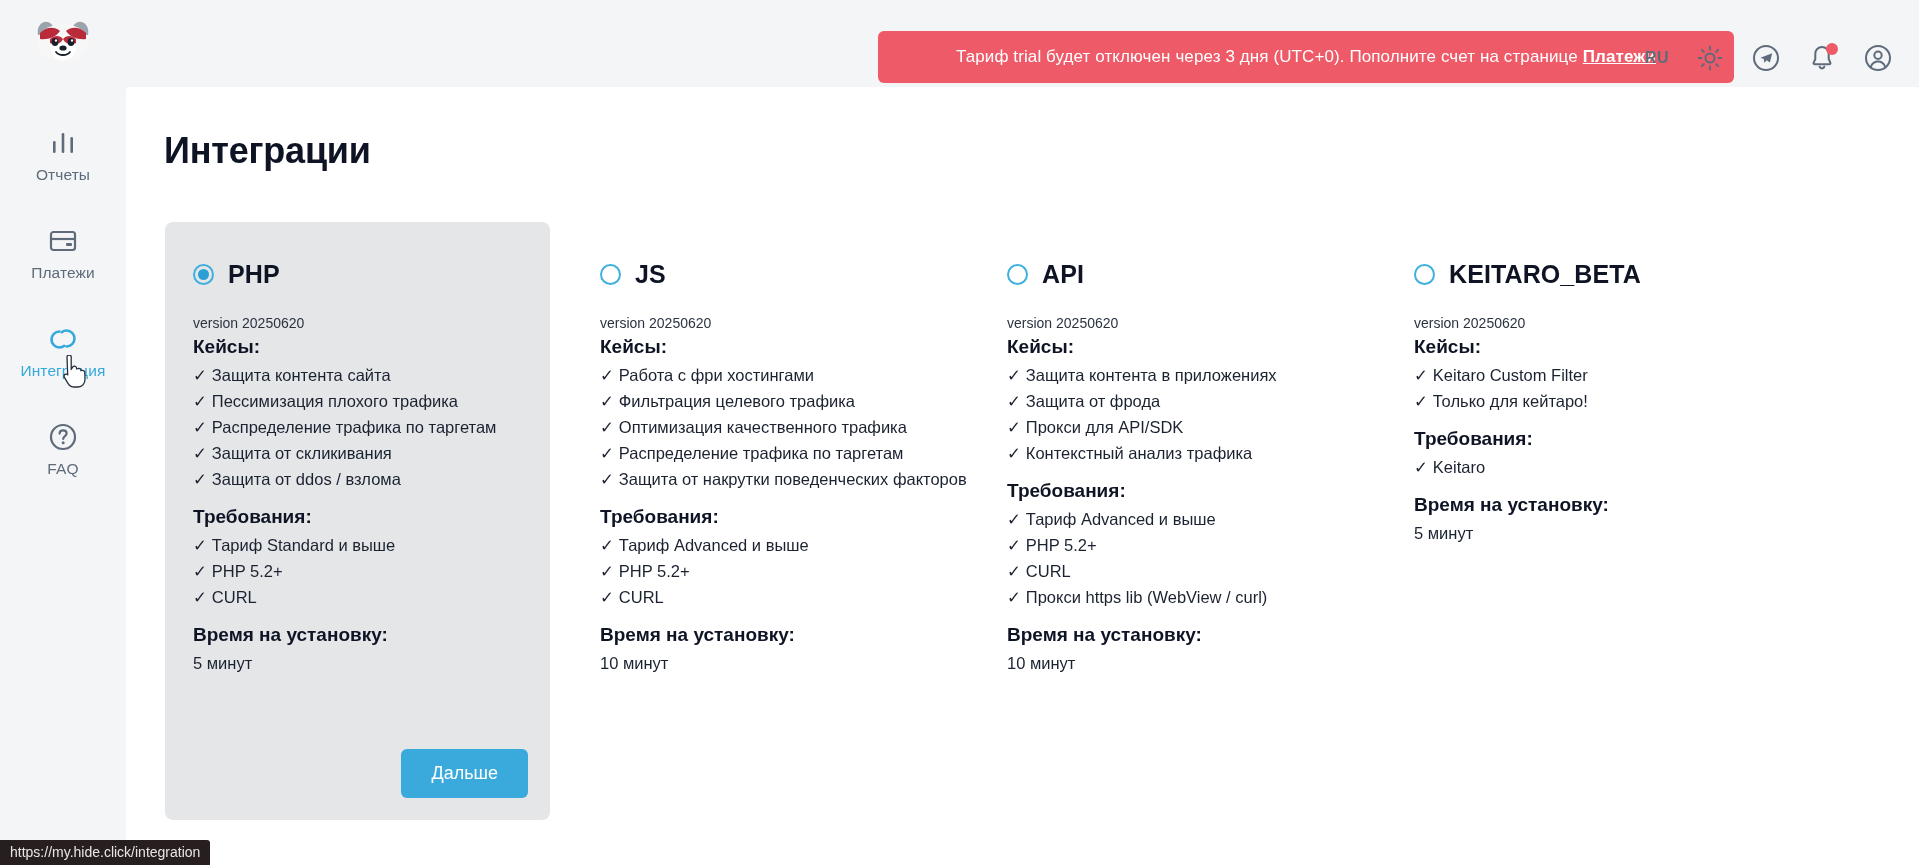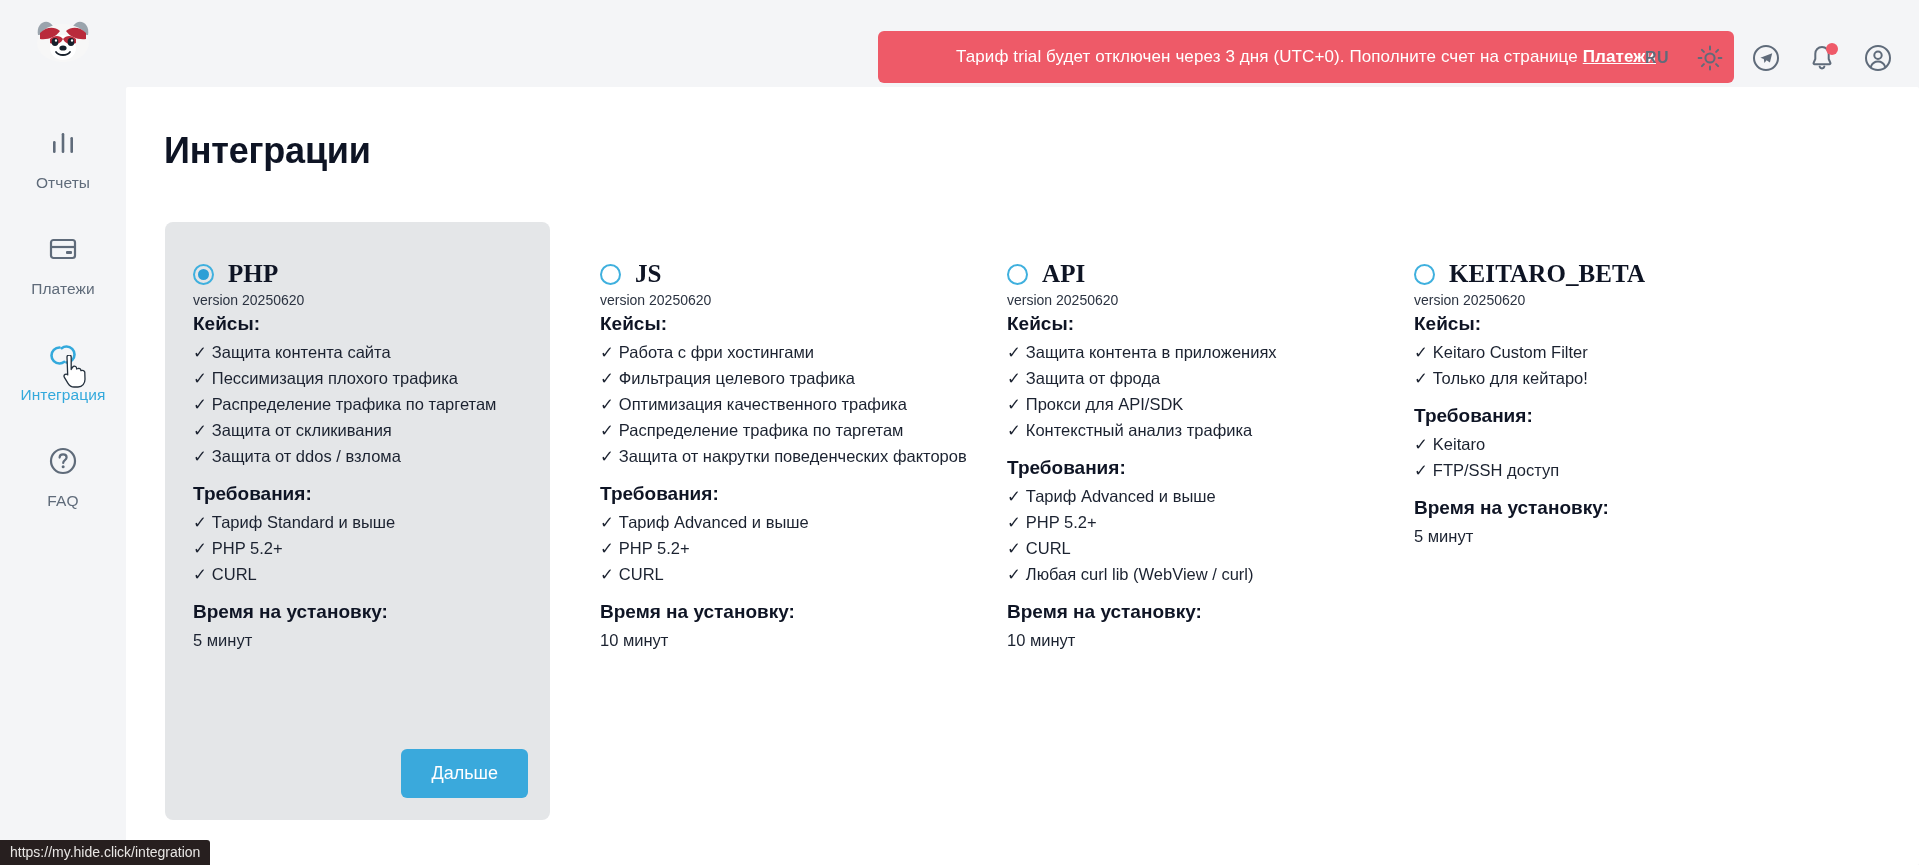--- a/index.html
+++ b/index.html
@@ -43,21 +43,21 @@
     display: flex;
     flex-direction: column;
     align-items: center;
   }
   .nav-item {
     width: 100%;
     padding: 12px 0 10px 0;
     display: flex;
     flex-direction: column;
     align-items: center;
-    gap: 14px;
+    gap: 6px;
     cursor: pointer;
     position: relative;
   }
   .nav-item + .nav-item { margin-top: 18px; }
   .nav-icon {
     width: 34px; height: 34px;
     display: flex; align-items: center; justify-content: center;
     color: #5f6b7a;
   }
   .nav-label {
@@ -189,22 +189,21 @@
     min-height: 598px;
   }
   .card.plain {
     background: transparent;
     padding-top: 38px;
   }
   .card-head {
     display: flex;
     align-items: center;
     gap: 14px;
-    margin-bottom: 4px;
-    font-family: Liberation Serif, serif;
+    margin-bottom: 26px;
   }
   .radio {
     width: 21px; height: 21px;
     border-radius: 50%;
     border: 2.4px solid #3fb0de;
     display: flex;
     align-items: center;
     justify-content: center;
     flex: none;
     cursor: pointer;
@@ -475,40 +474,39 @@
       <div class="sec-head first">Кейсы:</div>
       <div class="li"><span class="chk">✓</span><span>Защита контента в приложениях</span></div>
       <div class="li"><span class="chk">✓</span><span>Защита от фрода</span></div>
       <div class="li"><span class="chk">✓</span><span>Прокси для API/SDK</span></div>
       <div class="li"><span class="chk">✓</span><span>Контекстный анализ трафика</span></div>
 
       <div class="sec-head">Требования:</div>
       <div class="li"><span class="chk">✓</span><span>Тариф Advanced и выше</span></div>
       <div class="li"><span class="chk">✓</span><span>PHP 5.2+</span></div>
       <div class="li"><span class="chk">✓</span><span>CURL</span></div>
-      <div class="li"><span class="chk">✓</span><span>Любая curl lib (WebView / curl)</span></div>
+      <div class="li"><span class="chk">✓</span><span>Прокси https lib (WebView / curl)</span></div>
 
       <div class="sec-head">Время на установку:</div>
       <div class="plain-val">10 минут</div>
     </div>
 
     <div class="card plain">
       <div class="card-head">
         <span class="radio"></span>
         <span class="card-title">KEITARO_BETA</span>
       </div>
       <div class="card-version">version 20250620</div>
 
       <div class="sec-head first">Кейсы:</div>
       <div class="li"><span class="chk">✓</span><span>Keitaro Custom Filter</span></div>
       <div class="li"><span class="chk">✓</span><span>Только для кейтаро!</span></div>
 
       <div class="sec-head">Требования:</div>
       <div class="li"><span class="chk">✓</span><span>Keitaro</span></div>
-      <div class="li"><span class="chk">✓</span><span>FTP/SSH доступ</span></div>
 
       <div class="sec-head">Время на установку:</div>
       <div class="plain-val">5 минут</div>
     </div>
 
   </div>
 
   <div class="statusbar">https://my.hide.click/integration</div>
 
 </div>

